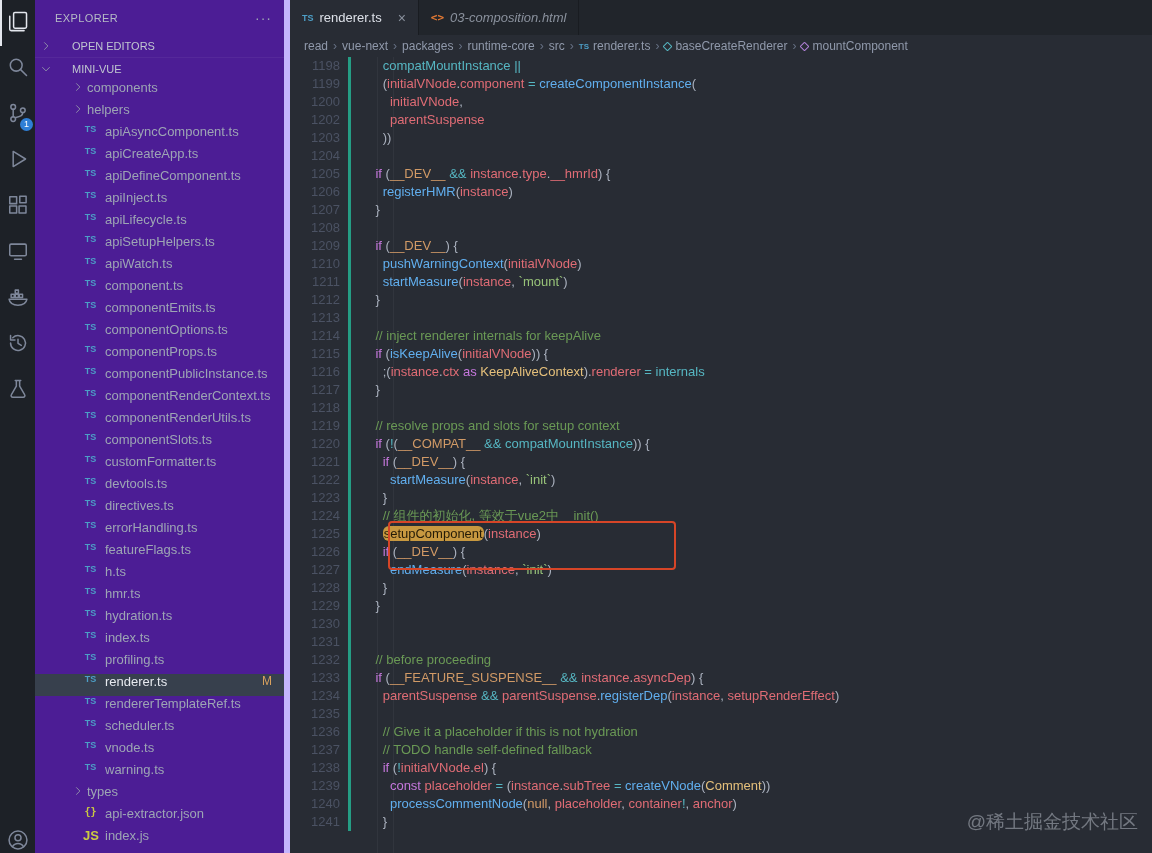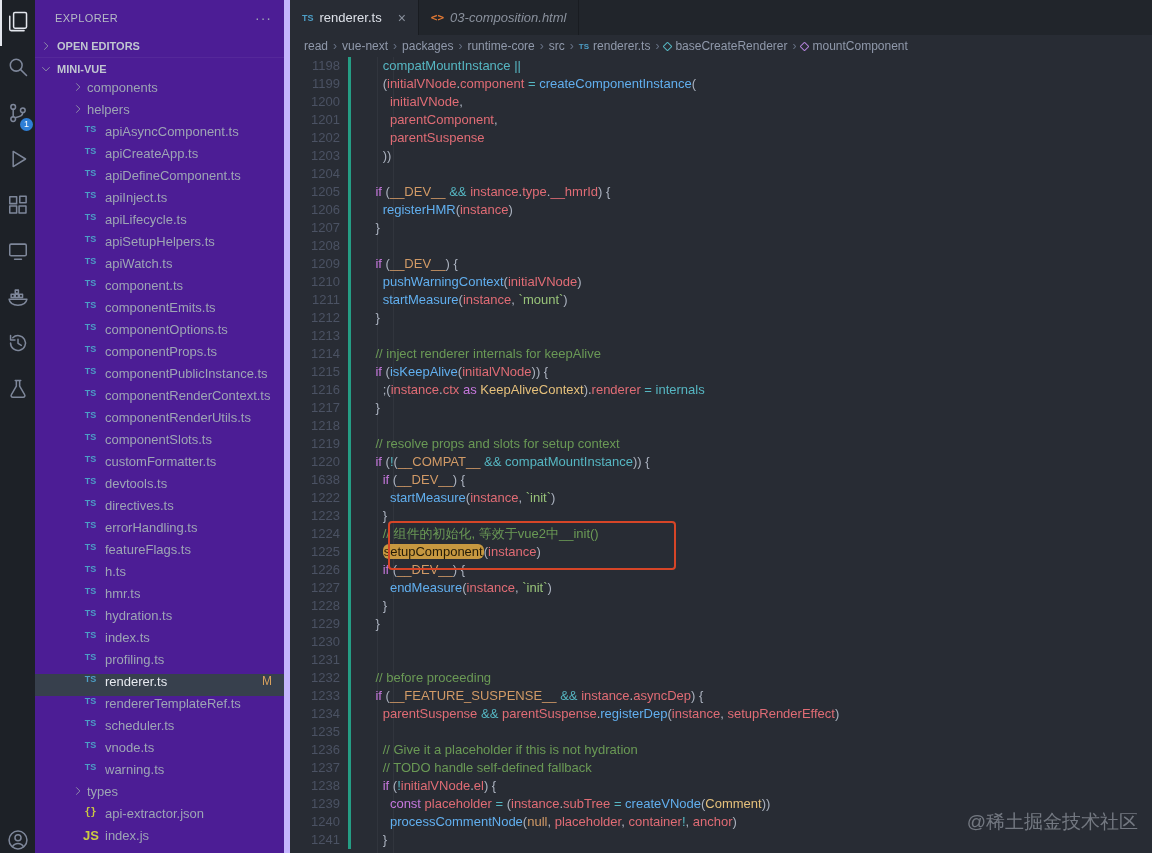--- a/index.html
+++ b/index.html
@@ -11,21 +11,21 @@
   .activity{width:35px;flex:none;background:#1d2127;display:flex;flex-direction:column;align-items:center;position:relative;z-index:3}
   .act-item{width:35px;height:46px;display:flex;align-items:center;justify-content:center;color:#7e879a;position:relative;cursor:pointer}
   .act-item.active{color:#e4e7ee;box-shadow:inset 2px 0 0 #e4e7ee}
   .act-badge{position:absolute;right:2px;bottom:7px;background:#2f7fd6;color:#fff;font-size:9px;line-height:13px;min-width:13px;text-align:center;border-radius:7px;padding:0 2px}
   .act-bottom{position:absolute;bottom:-12px;left:0;width:35px;display:flex;flex-direction:column;align-items:center}
 
   
   .sidebar{width:255px;flex:none;background:#4c1d95;border-right:6px solid #c4b5fd;display:flex;flex-direction:column;color:#9da5b4;font-size:13px;z-index:2}
   .sb-header{height:35px;flex:none;display:flex;align-items:center;padding:0 12px 0 20px;font-size:11px;letter-spacing:.4px;color:#b6bcc6}
   .sb-more{margin-left:auto;font-size:14px;letter-spacing:1px;color:#9da5b4;cursor:pointer}
-  .sb-section{height:22px;flex:none;display:flex;align-items:center;gap:4px;padding-left:4px;font-weight:bold;font-size:11px;color:#c0c6d0;cursor:pointer}
+  .sb-section{height:22px;flex:none;display:flex;align-items:center;gap:19px;padding-left:4px;font-weight:normal;font-size:11px;color:#c0c6d0;cursor:pointer}
   .sb-section.minivue{height:23px;border-top:1px solid rgba(255,255,255,.05)}
   .chev{width:14px;height:14px;display:flex;align-items:center;justify-content:center;color:#9aa1ad}
   .tree{flex:1;overflow:hidden}
   .row{height:22px;display:flex;cursor:pointer}
   .row.folder{padding-left:36px;gap:2px}
   .row.file{padding-left:48px;gap:7px}
   .row.selected{background:#37404d;color:#e6e9ef}
   .ficon{width:15px;flex:none;font-weight:bold;text-align:center}
   .ficon.ts{color:#4d9fc7;font-size:9px}
   .ficon.json{color:#cbcb41;font-size:10px;font-family:"DejaVu Sans Mono",monospace}
@@ -385,25 +385,20 @@
             <span class="ln">1199</span>
             <span class="gbar"></span>
             <span class="ltxt"><span class="tk-p">      (</span><span class="tk-v">initialVNode</span><span class="tk-p">.</span><span class="tk-v">component</span><span class="tk-p"> </span><span class="tk-o">=</span><span class="tk-p"> </span><span class="tk-f">createComponentInstance</span><span class="tk-p">(</span></span>
           </div>
           <div class="codeline">
             <span class="ln">1200</span>
             <span class="gbar"></span>
             <span class="ltxt"><span class="tk-p">        </span><span class="tk-v">initialVNode</span><span class="tk-p">,</span></span>
           </div>
           <div class="codeline">
-            <span class="ln">1201</span>
-            <span class="gbar"></span>
-            <span class="ltxt"><span class="tk-p">        </span><span class="tk-v">parentComponent</span><span class="tk-p">,</span></span>
-          </div>
-          <div class="codeline">
             <span class="ln">1202</span>
             <span class="gbar"></span>
             <span class="ltxt"><span class="tk-p">        </span><span class="tk-v">parentSuspense</span></span>
           </div>
           <div class="codeline">
             <span class="ln">1203</span>
             <span class="gbar"></span>
             <span class="ltxt"><span class="tk-p">      ))</span></span>
           </div>
           <div class="codeline">
@@ -485,21 +480,21 @@
             <span class="ln">1219</span>
             <span class="gbar"></span>
             <span class="ltxt"><span class="tk-p">    </span><span class="tk-m">// resolve props and slots for setup context</span></span>
           </div>
           <div class="codeline">
             <span class="ln">1220</span>
             <span class="gbar"></span>
             <span class="ltxt"><span class="tk-p">    </span><span class="tk-k">if</span><span class="tk-p"> (</span><span class="tk-o">!</span><span class="tk-p">(</span><span class="tk-c">__COMPAT__</span><span class="tk-p"> </span><span class="tk-o">&amp;&amp;</span><span class="tk-p"> </span><span class="tk-y">compatMountInstance</span><span class="tk-p">)) {</span></span>
           </div>
           <div class="codeline">
-            <span class="ln">1638</span>
+            <span class="ln">1221</span>
             <span class="gbar"></span>
             <span class="ltxt"><span class="tk-p">      </span><span class="tk-k">if</span><span class="tk-p"> (</span><span class="tk-c">__DEV__</span><span class="tk-p">) {</span></span>
           </div>
           <div class="codeline">
             <span class="ln">1222</span>
             <span class="gbar"></span>
             <span class="ltxt"><span class="tk-p">        </span><span class="tk-f">startMeasure</span><span class="tk-p">(</span><span class="tk-v">instance</span><span class="tk-p">, </span><span class="tk-s">`init`</span><span class="tk-p">)</span></span>
           </div>
           <div class="codeline">
             <span class="ln">1223</span>

